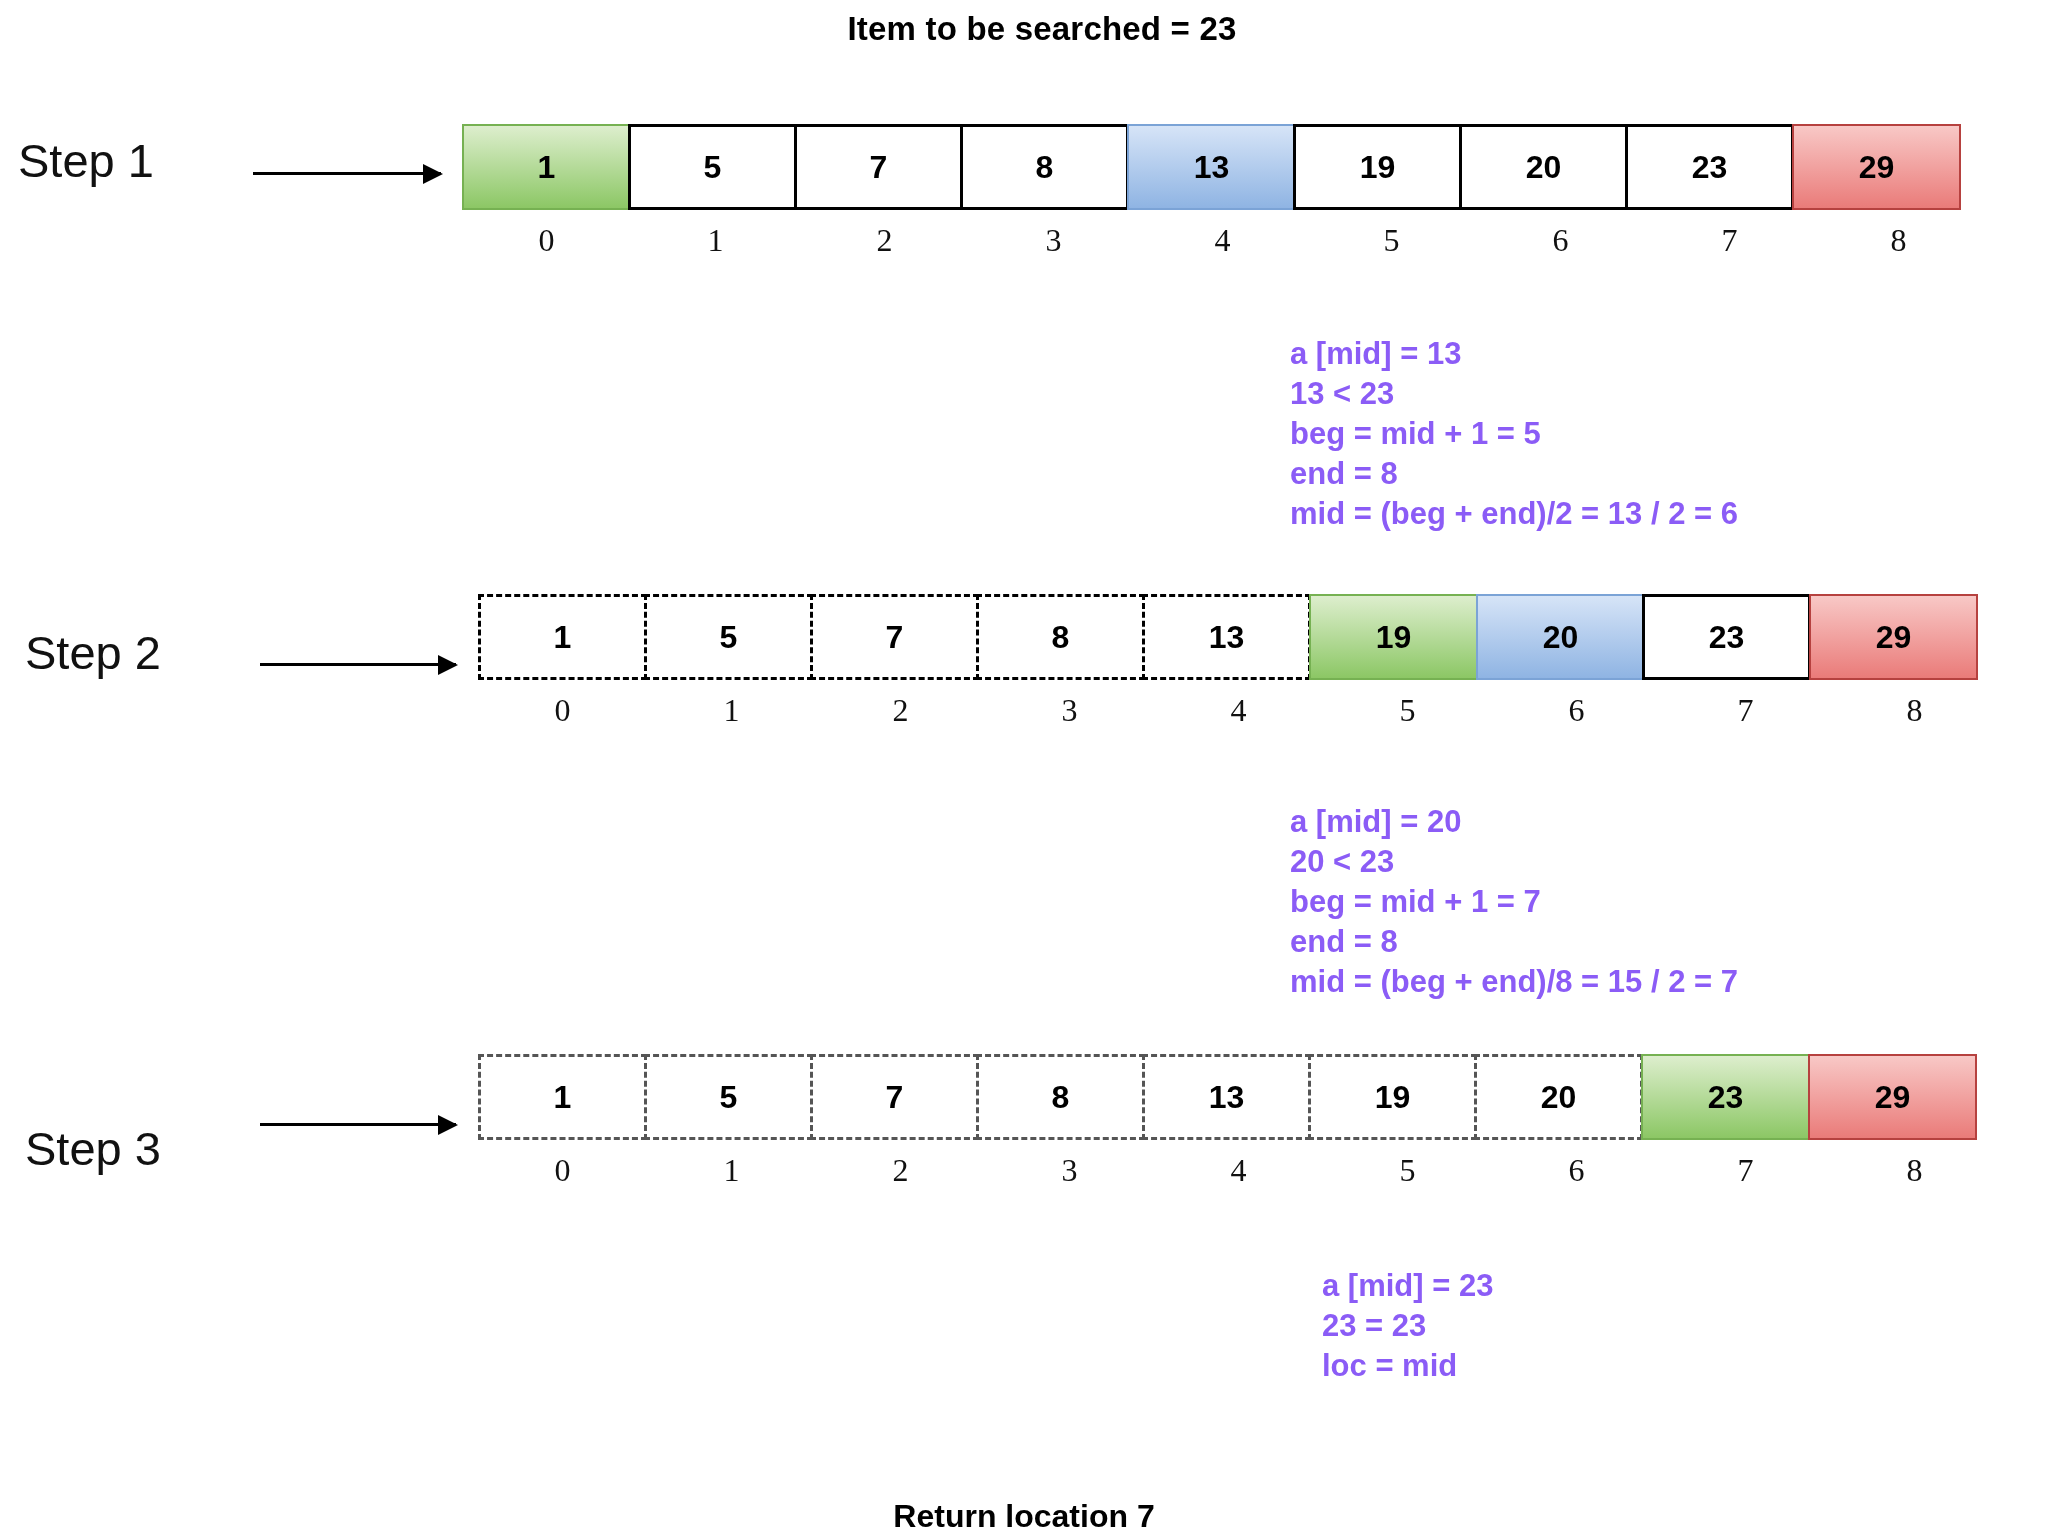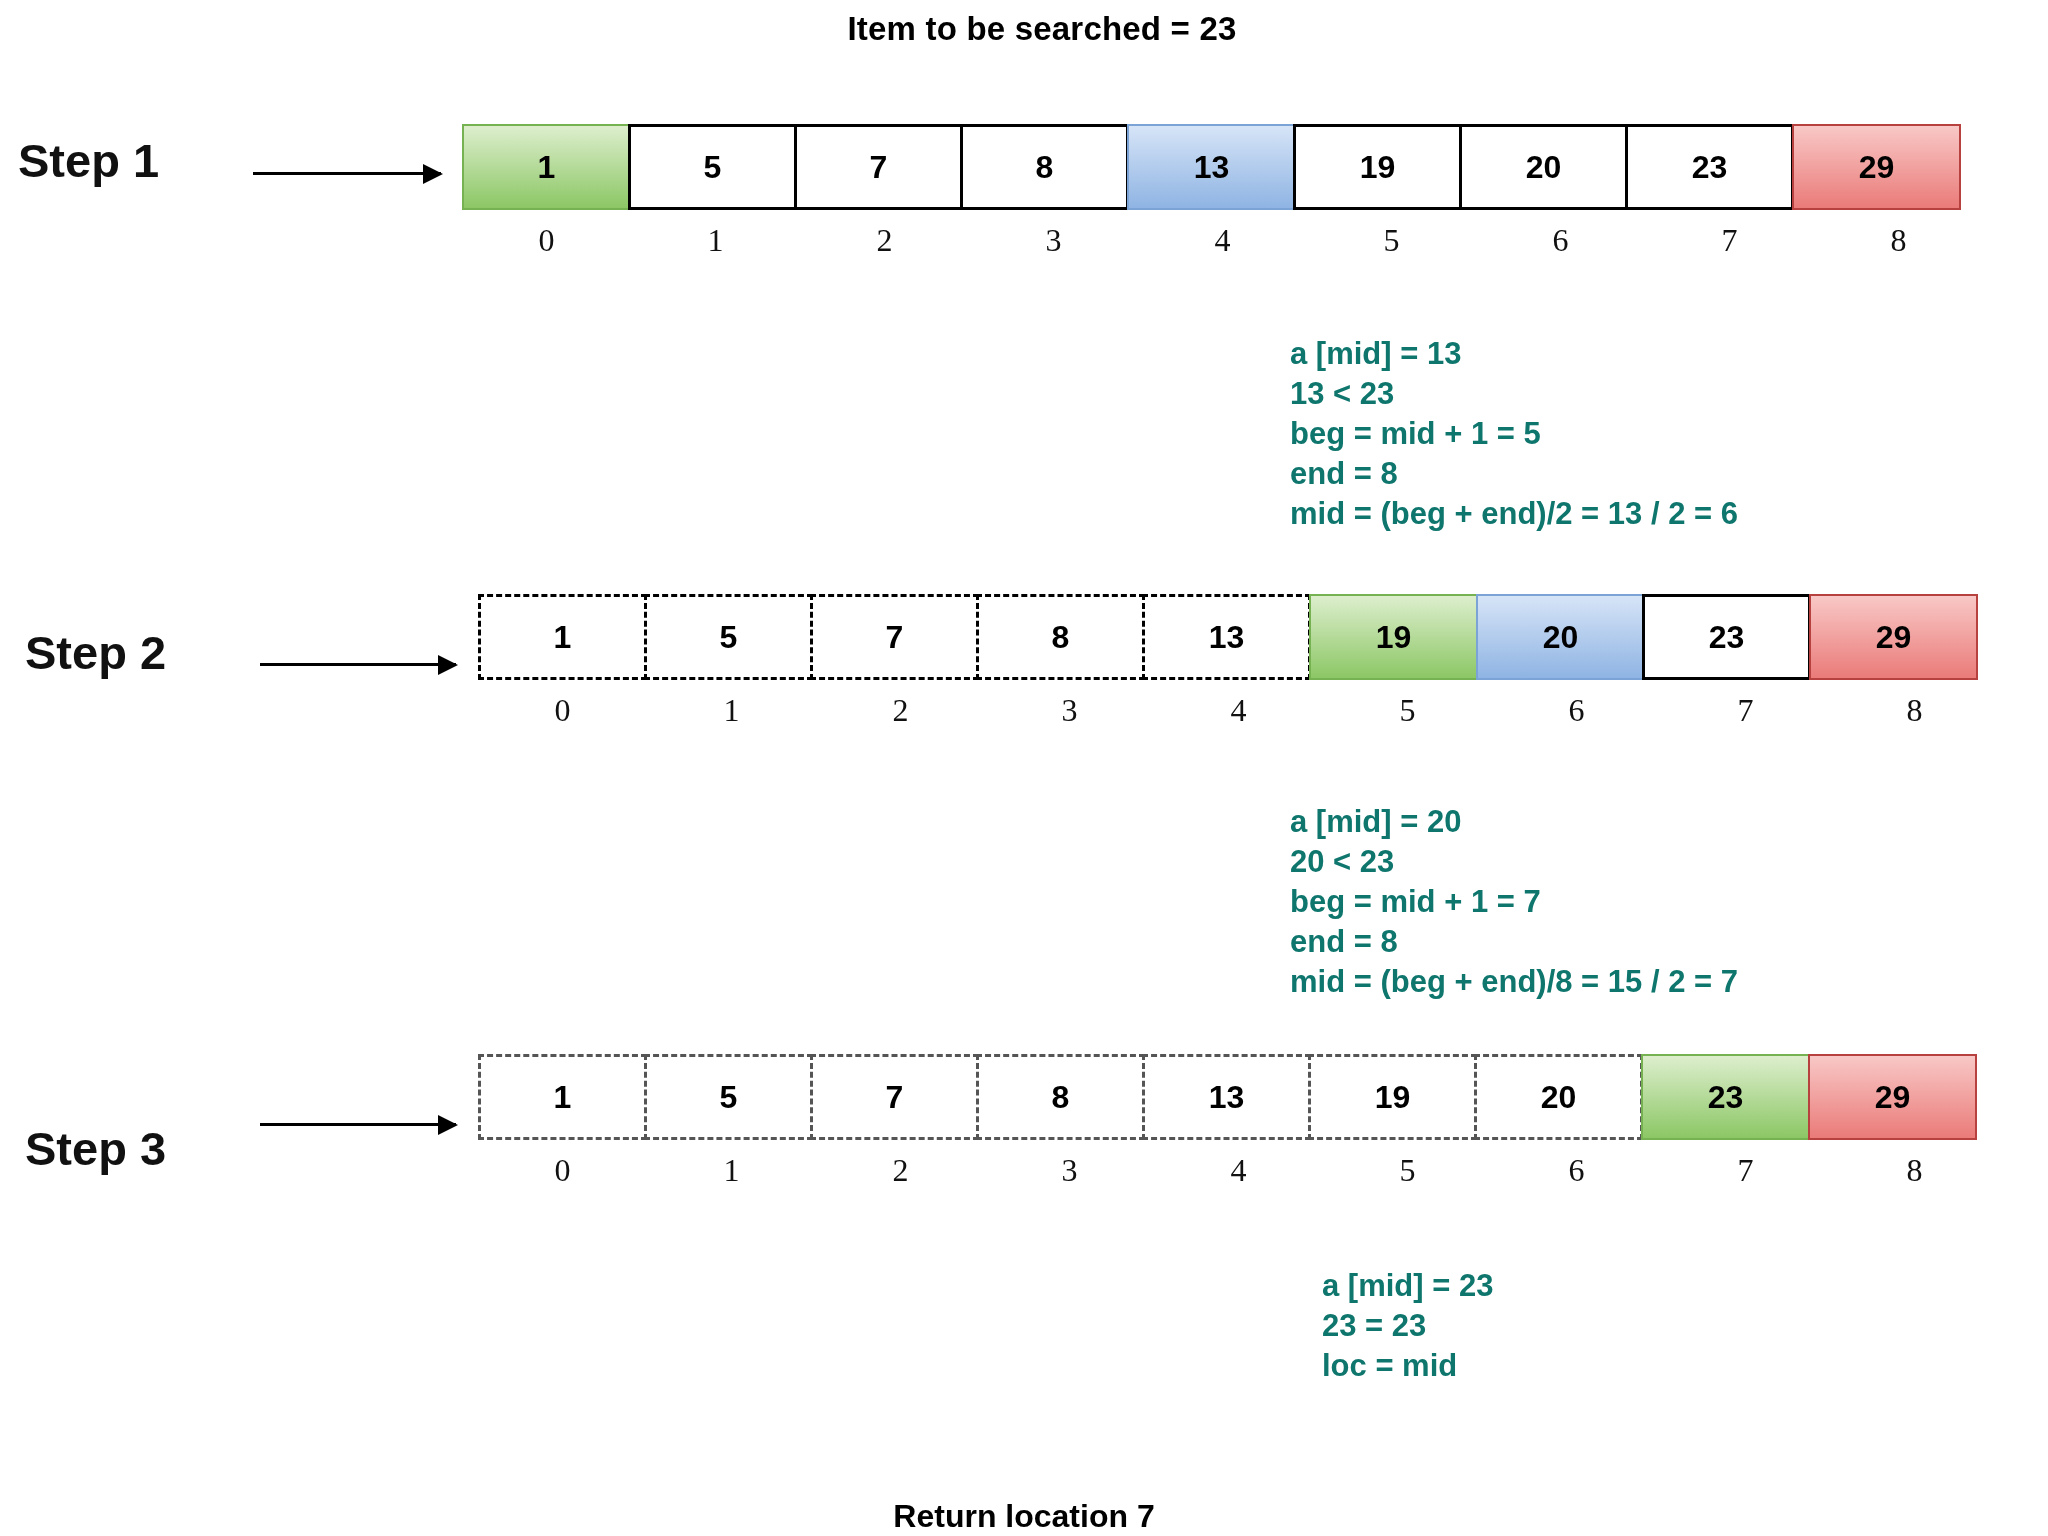--- a/index.html
+++ b/index.html
@@ -21,21 +21,21 @@
   }
   .footer{
     position:absolute;top:1498px;left:0;width:2048px;
     text-align:center;
     font-size:32px;font-weight:bold;color:#000;
   }
 
   
   .step-label{
     position:absolute;
-    font-size:47px;font-weight:700;color:#111;
+    font-size:47px;font-weight:400;color:#111;
     font-family:"Liberation Sans", sans-serif;
     white-space:nowrap;
   }
   .arrow{position:absolute;height:3px;background:#000;}
   .arrow:after{
     content:"";position:absolute;right:-2px;top:-8px;
     width:0;height:0;
     border-top:10px solid transparent;
     border-bottom:10px solid transparent;
     border-left:20px solid #000;
@@ -88,21 +88,21 @@
   .index-row{position:absolute;display:flex;}
   .index-cell{
     display:flex;align-items:center;justify-content:center;
     font-size:32px;font-weight:400;color:#111;
     font-family:"Liberation Serif", serif;
   }
 
   
   .note{
     position:absolute;
-    font-size:31px;font-weight:bold;color:#0f766e;
+    font-size:31px;font-weight:bold;color:#8b5cf6;
     line-height:40px;
     white-space:nowrap;
     font-family:"Liberation Sans", sans-serif;
   }
   .note div{white-space:nowrap;}
 </style>
 </head>
 <body>
 
 <div class="stage">

